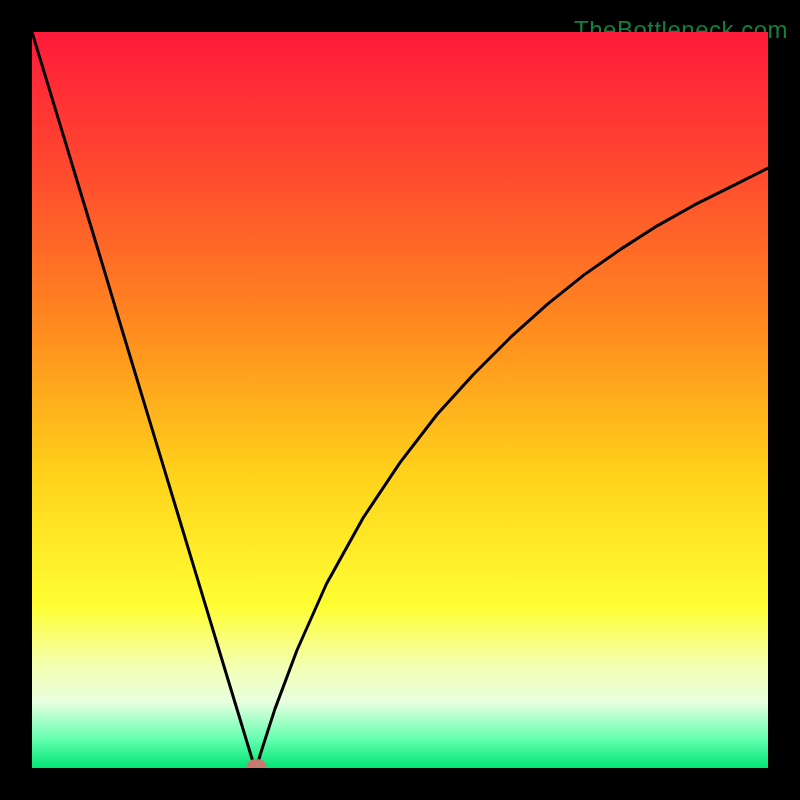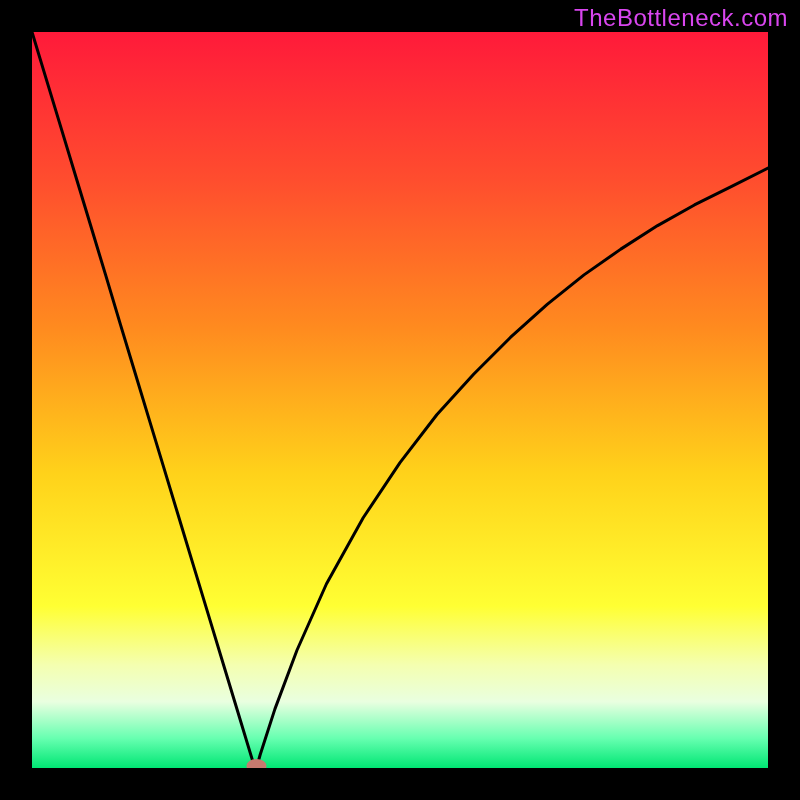--- a/index.html
+++ b/index.html
@@ -12,23 +12,23 @@
     font-family: Arial, Helvetica, sans-serif;
   }
   .frame {
     position: absolute;
     left: 0; top: 0;
     width: 800px; height: 800px;
     background: #000;
   }
   .watermark {
     position: absolute;
-    top: 4px;
+    top: 16px;
     right: 12px;
-    color: #d946ef;
+    color: #15803d;
     font-size: 24px;
     letter-spacing: 0.5px;
     font-weight: 400;
   }
   .plot {
     position: absolute;
     left: 32px;
     top: 32px;
     width: 736px;
     height: 736px;

